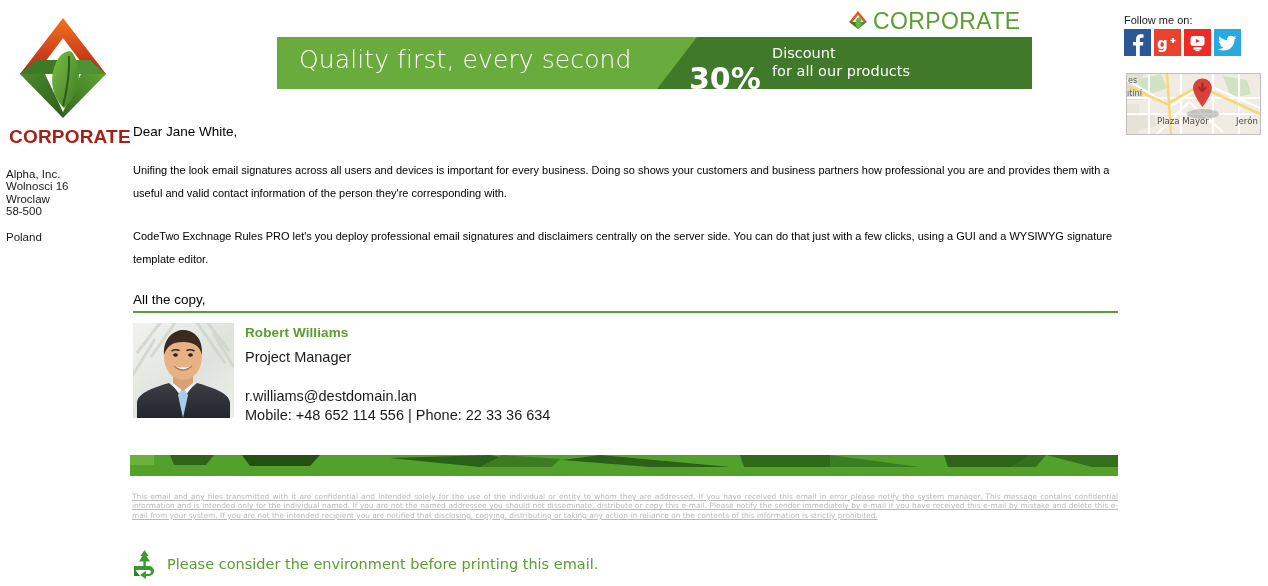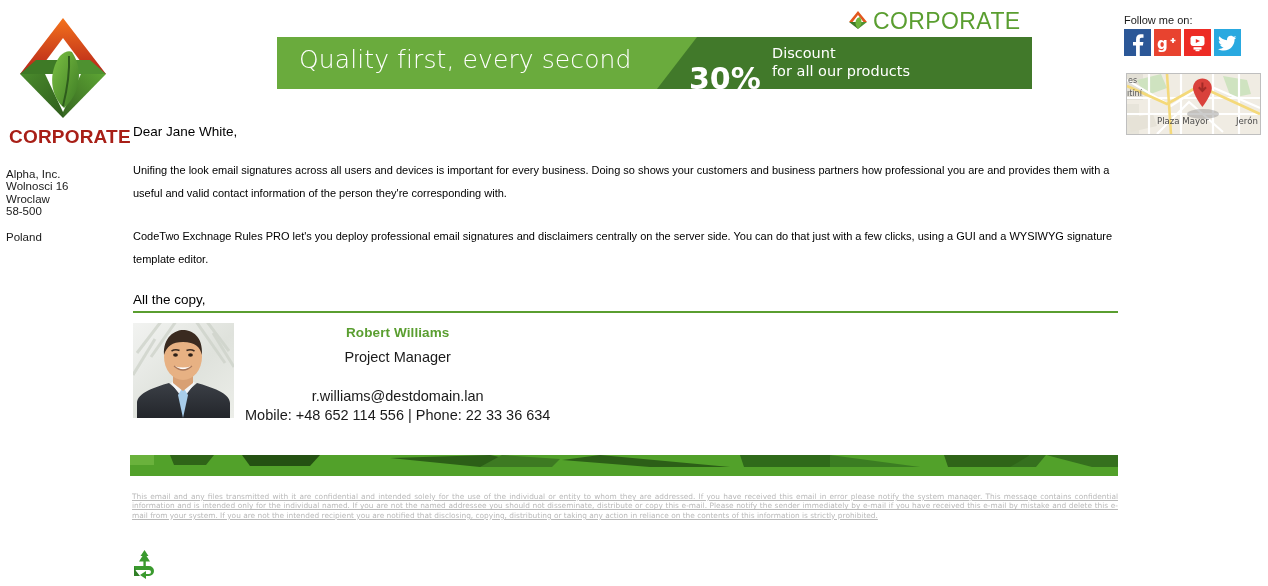--- a/index.html
+++ b/index.html
@@ -165,21 +165,20 @@
   }
   #signature-photo {
     width: 101px; height: 95px;
     overflow: hidden;
     flex: none;
   }
   #signature-photo svg { display: block; }
   #signature-details {
     margin-left: 11px;
     padding-top: 2px;
-    text-align: center;
   }
   #signature-name {
     font-size: 13.5px;
     font-weight: bold;
     color: #5a9e30;
     letter-spacing: .1px;
   }
   #signature-title {
     font-size: 14.5px;
     color: #1a1a1a;
@@ -462,13 +461,14 @@
 
 <div id="environment-note">
   <div id="eco-icon-wrap">
     <svg width="28" height="30" viewBox="0 0 28 30" xmlns="http://www.w3.org/2000/svg">
       <path d="M13.5 1 L17.5 7 L15.5 7 L19 12.5 L8 12.5 L11.5 7 L9.5 7 Z" fill="#3a9a2e"></path>
       <rect x="12.4" y="12" width="2.4" height="5" fill="#3a9a2e"></rect>
       <path d="M3 17 h15 a5 5 0 0 1 0 10 h-3 l0 3 l-6 -4 l6 -4 l0 3 h3 a2 2 0 0 0 0 -4 h-15 Z" fill="#3a9a2e"></path>
       <path d="M3 17 v10 h6 l-4 -5 Z" fill="#2f7f26"></path>
     </svg>
   </div>
+  <div id="environment-text">Please consider the environment before printing this email.</div>
 </div>
 
 </body></html>

